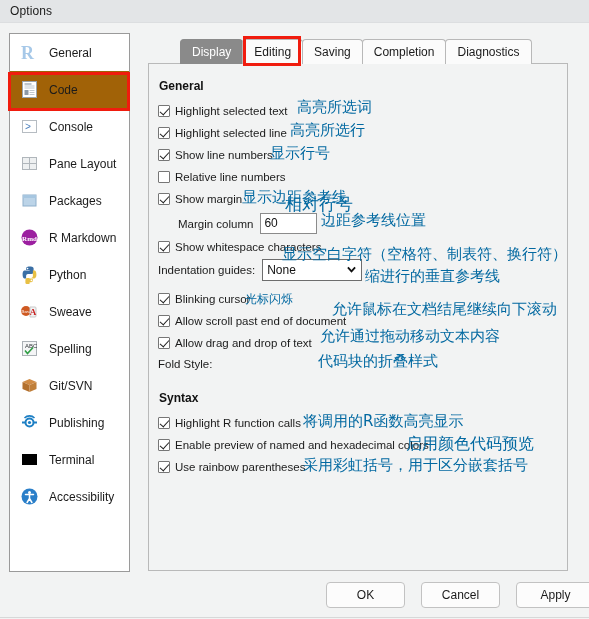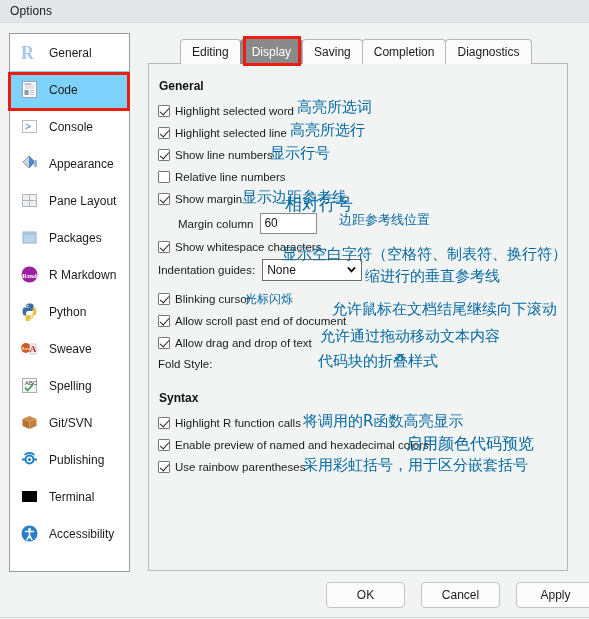--- a/index.html
+++ b/index.html
@@ -39,21 +39,21 @@
     overflow: hidden;
   }
   .side-item {
     display: flex; align-items: center;
     height: 37px;
     padding-left: 9px;
     gap: 9px;
     font-size: 12px;
     color: #1b1b1b;
   }
-  .side-item.selected { background: #7dd3fc; align-items: center; }
+  .side-item.selected { background: #a16207; align-items: center; }
   .side-label { white-space: nowrap; }
   .side-ico {
     width: 21px; height: 21px;
     display: flex; align-items: center; justify-content: center;
     flex: 0 0 21px;
   }
   .side-ico svg { display: block; }
 
   
   .redbox-code {
@@ -230,30 +230,20 @@
           <svg width="19" height="19" viewBox="0 0 19 19">
             <rect x="2.5" y="3.5" width="14" height="12" fill="#fff" stroke="#b6bcc2"></rect>
             <text x="5" y="13" font-family="Liberation Mono, monospace" font-size="10" fill="#4a7ebb">&gt;</text>
           </svg>
         </span>
         <span class="side-label">Console</span>
       </div>
       <div class="side-item">
         <span class="side-ico">
           <svg width="19" height="19" viewBox="0 0 19 19">
-            <path d="M3 8 L9 2 L15 8 L9 14 Z" fill="#cfd6db" stroke="#8f9aa3"></path>
-            <path d="M9 2 L15 8 L9 14 Z" fill="#2f7fd1" opacity=".85"></path>
-            <rect x="14" y="6" width="3" height="7" rx="1" fill="#9fb6c9"></rect>
-          </svg>
-        </span>
-        <span class="side-label">Appearance</span>
-      </div>
-      <div class="side-item">
-        <span class="side-ico">
-          <svg width="19" height="19" viewBox="0 0 19 19">
             <rect x="2.5" y="3.5" width="14" height="12" fill="#eef0f1" stroke="#b0b6bb"></rect>
             <line x1="9.5" y1="3.5" x2="9.5" y2="15.5" stroke="#b0b6bb"></line>
             <line x1="2.5" y1="9.5" x2="16.5" y2="9.5" stroke="#b0b6bb"></line>
           </svg>
         </span>
         <span class="side-label">Pane Layout</span>
       </div>
       <div class="side-item">
         <span class="side-ico">
           <svg width="19" height="19" viewBox="0 0 19 19">
@@ -338,35 +328,35 @@
             <circle cx="9.5" cy="5.4" r="1.5" fill="#fff"></circle>
             <path d="M5.5 7.5 h8 M9.5 7.5 v4 M9.5 11.5 l-2.4 4 M9.5 11.5 l2.4 4" stroke="#fff" stroke-width="1.5" fill="none" stroke-linecap="round"></path>
           </svg>
         </span>
         <span class="side-label">Accessibility</span>
       </div>
     </div>
   <div class="redbox-code"></div>
 
   <div class="tabstrip" id="tabstrip">
+      <div class="tab active">Display</div>
       <div class="tab">Editing</div>
-      <div class="tab active">Display</div>
       <div class="tab">Saving</div>
       <div class="tab">Completion</div>
       <div class="tab">Diagnostics</div>
     </div>
   <div class="redbox-tab"></div>
 
   <div class="panel">
 
     <div class="section-title" style="left:10px; top:15px;">General</div>
 
     <div class="row" style="left:9px; top:41px;">
       <span class="cb checked"></span>
-      <span class="cb-label">Highlight selected word</span>
+      <span class="cb-label">Highlight selected text</span>
     </div>
 
     <div class="row" style="left:9px; top:63px;">
       <span class="cb checked"></span>
       <span class="cb-label">Highlight selected line</span>
     </div>
 
     <div class="row" style="left:9px; top:85px;">
       <span class="cb checked"></span>
       <span class="cb-label">Show line numbers</span>
@@ -438,21 +428,21 @@
       <span class="cb-label">Use rainbow parentheses</span>
     </div>
 
   </div>
 
   <div class="cn" style="left:297px; top:98px;  font-size:15px;">高亮所选词</div>
   <div class="cn" style="left:290px; top:121px; font-size:15px;">高亮所选行</div>
   <div class="cn" style="left:270px; top:144px; font-size:15px;">显示行号</div>
   <div class="cn" style="left:285px; top:166px; font-size:17px;margin-top:27px;">相对行号</div>
   <div class="cn" style="left:242px; top:188px; font-size:15px;">显示边距参考线</div>
-  <div class="cn" style="left:339px; top:211px; font-size:13px;">边距参考线位置</div>
+  <div class="cn" style="left:321px; top:211px; font-size:15px;">边距参考线位置</div>
   <div class="cn" style="left:282px; top:245px; font-size:15px;">显示空白字符（空格符、制表符、换行符）</div>
   <div class="cn" style="left:365px; top:267px; font-size:15px;">缩进行的垂直参考线</div>
   <div class="cn" style="left:245px; top:291px; font-size:12px;">光标闪烁</div>
   <div class="cn" style="left:332px; top:300px; font-size:15px;">允许鼠标在文档结尾继续向下滚动</div>
   <div class="cn" style="left:320px; top:327px; font-size:15px;">允许通过拖动移动文本内容</div>
   <div class="cn" style="left:318px; top:352px; font-size:15px;">代码块的折叠样式</div>
   <div class="cn" style="left:303px; top:412px; font-size:15px;">将调用的R函数高亮显示</div>
   <div class="cn" style="left:406px; top:434px; font-size:16px;">启用颜色代码预览</div>
   <div class="cn" style="left:303px; top:456px; font-size:15px;">采用彩虹括号，用于区分嵌套括号</div>
 

